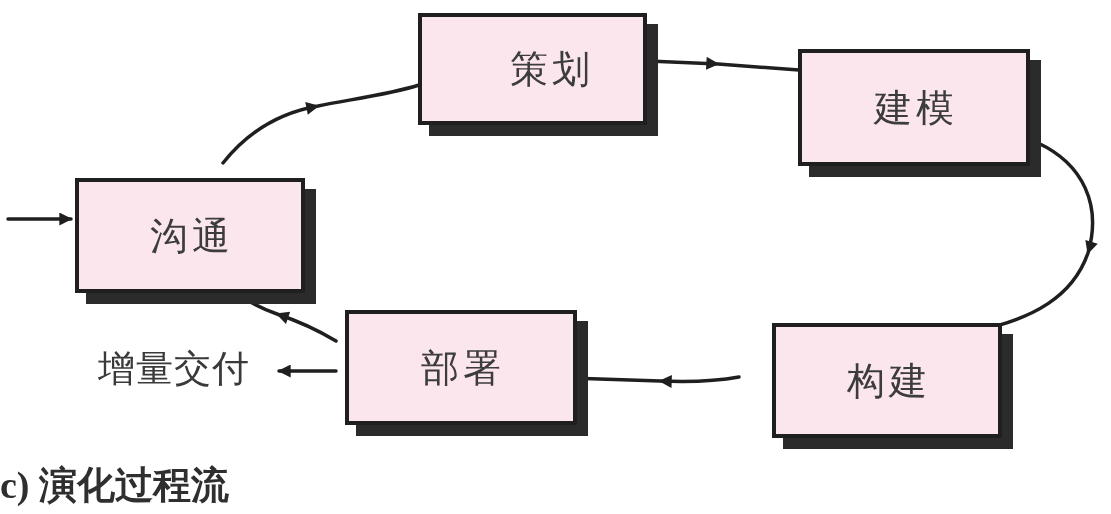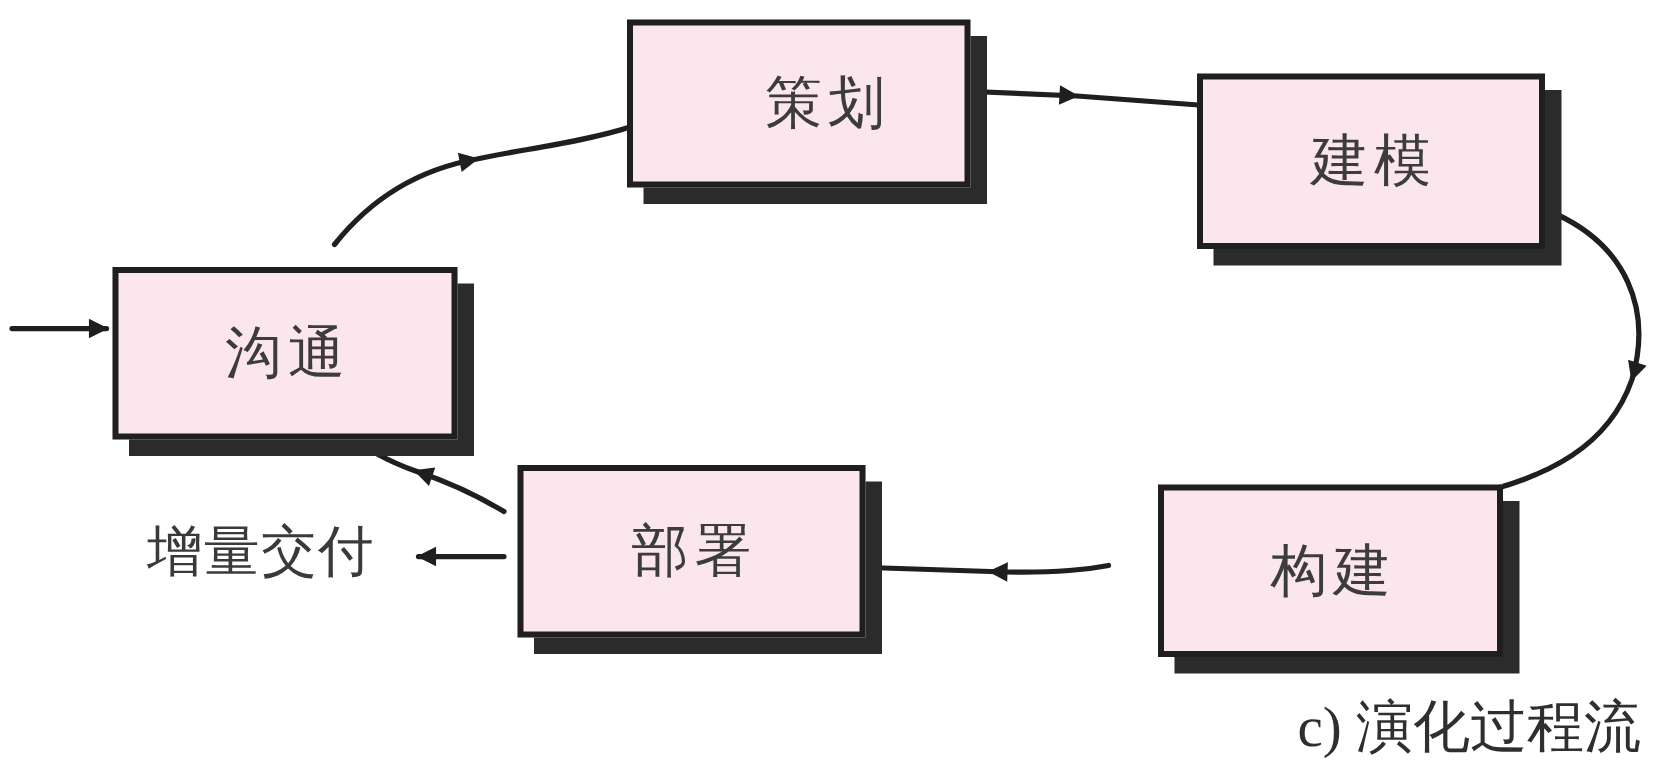--- a/index.html
+++ b/index.html
@@ -53,25 +53,26 @@
     color: #3a3a3a;
     letter-spacing: 1px;
     line-height: 1;
     white-space: nowrap;
   }
   .caption {
     position: absolute;
     left: 0;
     top: 466px;
     width: 1094px;
-    text-align: right;
+    text-align: left;
     font-size: 38px;
     color: #2f2f2f;
     line-height: 1;
     white-space: nowrap;
+    font-weight: bold;
   }
 </style>
 </head>
 <body>
 
 <div class="stage">
 
   <svg class="arrows" viewBox="0 0 1111 514" xmlns="http://www.w3.org/2000/svg">
     <defs>
       <marker id="ah" viewBox="0 0 10 10" refX="9" refY="5" markerWidth="17" markerHeight="13" markerUnits="userSpaceOnUse" orient="auto">

